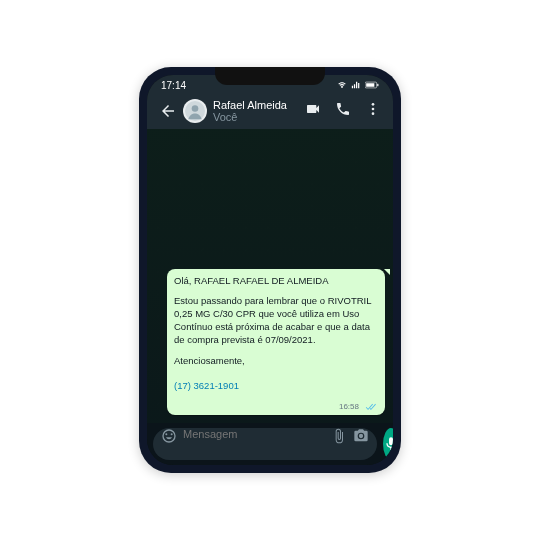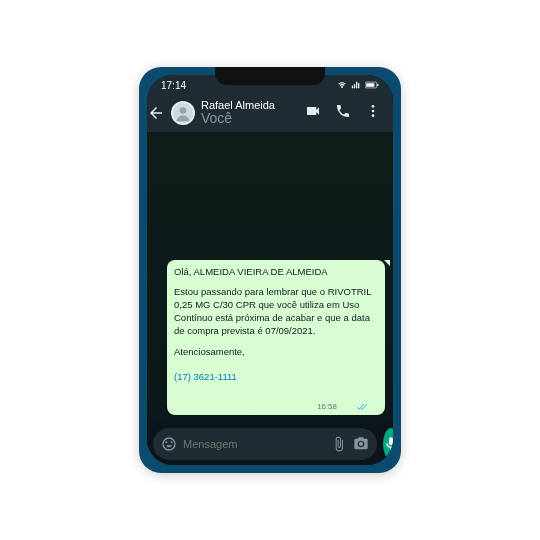--- a/index.html
+++ b/index.html
@@ -4,22 +4,22 @@
 <style>
   * { box-sizing: border-box; margin: 0; padding: 0; }
   body {
     width: 540px; height: 540px;
     background: #fff;
     display: flex; align-items: center; justify-content: center;
     font-family: -apple-system, Helvetica, Arial, sans-serif;
   }
   .phone {
     width: 262px; height: 406px;
-    background: #0c4a6e;
-    border-radius: 22px;
+    background: #0f172a;
+    border-radius: 32px;
     padding: 8px;
     position: relative;
     box-shadow: 0 2px 12px rgba(0,0,0,.2);
   }
   .screen {
     width: 100%; height: 100%;
     border-radius: 26px;
     overflow: hidden;
     background: #0e1513;
     display: flex; flex-direction: column;
@@ -33,32 +33,32 @@
   .status-bar {
     height: 20px; color: #fff; font-size: 10px; font-weight: 500;
     display: flex; align-items: center; padding: 0 14px;
     background: #1f2c34;
   }
   .status-bar .spacer { flex: 1; }
   .status-icons { display: flex; gap: 4px; align-items: center; }
   .header {
     background: #1f2c34; color: #fff;
     display: flex; align-items: center; gap: 6px;
-    padding: 4px 8px 6px 0;
+    padding: 4px 8px 6px 12px;
   }
   .back-icon { width: 18px; height: 18px; display:flex;align-items:center;justify-content:center; }
   .avatar {
     width: 24px; height: 24px; border-radius: 50%;
     background: #e9edef; display:flex;align-items:center;justify-content:center;
     overflow:hidden;
   }
   .avatar svg { width: 20px; height: 20px; }
   .contact { flex: 1; line-height: 1.1; }
   .contact-name { font-size: 11px; font-weight: 500; }
-  .contact-sub { font-size: 14px; color: #8696a0; }
+  .contact-sub { font-size: 11px; color: #8696a0; }
   .hdr-icons { display:flex; gap:14px; align-items:center; padding-right:4px; }
   .hdr-icons svg { width:16px; height:16px; fill:#e9edef; }
   .chat-bg {
     flex: 1; position: relative;
     background-color: #0b141a;
     background-image: radial-gradient(rgba(255,255,255,.018) 1px, transparent 1px),
                       radial-gradient(rgba(255,255,255,.018) 1px, transparent 1px);
     background-size: 22px 22px, 30px 30px;
     background-position: 0 0, 11px 15px;
     overflow: hidden;
@@ -73,34 +73,34 @@
     background: #d9fdd3; color: #111b21;
     border-radius: 8px; padding: 6px 7px 14px 7px;
     font-size: 9.5px; line-height: 1.35;
     box-shadow: 0 1px 1px rgba(0,0,0,.3);
   }
   .msg::after {
     content:""; position:absolute; right:-5px; top:0;
     border: 6px solid transparent; border-top-color:#d9fdd3; border-right:0;
   }
   .msg p { margin-bottom: 8px; }
-  .msg p:last-of-type { margin-bottom: 17px; }
+  .msg p:last-of-type { margin-bottom: 8px; }
   .msg .phone-link { color: #027eb5; }
   .msg-meta {
-    position:absolute; right:18px; bottom:2px;
-    font-size: 8px; color:#667781; display:flex; gap:18px; align-items:center;
+    position:absolute; right:9px; bottom:2px;
+    font-size: 8px; color:#667781; display:flex; gap:5px; align-items:center;
   }
   .msg-meta svg { width:12px; height:9px; }
   .input-bar {
     display:flex; align-items:center; gap:6px;
     padding: 5px 6px; background:#0b141a;
   }
   .input-field {
     flex:1; background:#1f2c34; border-radius:18px;
-    height: 32px; display:flex; align-items:center; gap:6px;
+    height: 32px; display:flex; align-items:flex-start; gap:6px;
     padding: 0 8px;
   }
   .input-field input {
     flex:1; background:transparent; border:none; outline:none;
     color:#d1d7db; font-size:11px;
   }
   .input-field svg { width:16px; height:16px; fill:#8696a0; }
   .mic-btn {
     width:32px; height:32px; border-radius:50%;
     background:#00a884; display:flex; align-items:center; justify-content:center;
@@ -159,26 +159,26 @@
         <span><svg viewBox="0 0 24 24">
               <circle cx="12" cy="5" r="2"></circle>
               <circle cx="12" cy="12" r="2"></circle>
               <circle cx="12" cy="19" r="2"></circle>
             </svg></span>
       </div>
     </div>
 
     <div class="chat-bg">
       <div class="msg">
-        <p>Olá, ALMEIDA VIEIRA DE ALMEIDA</p>
+        <p>Olá, RAFAEL RAFAEL DE ALMEIDA</p>
         <p>Estou passando para lembrar que o RIVOTRIL 0,25 MG C/30 CPR que você utiliza em Uso Contínuo está próxima de acabar e que a data de compra prevista é 07/09/2021.</p>
         <p>
           <span>Atenciosamente,</span><br>
           <br>
-          <span class="phone-link">(17) 3621-1111</span>
+          <span class="phone-link">(17) 3621-1901</span>
         </p>
         <div class="msg-meta">
           <span>16:58</span>
           <svg viewBox="0 0 16 11" fill="#53bdeb">
               <path d="M11.1.6L5.4 7 3.3 4.7l-.9.9 3 3.3L12 1.5l-.9-.9zM15 .6L9.3 7l-.8-.9-.9.9 1.7 1.9L15.9 1.5 15 .6z"></path>
             </svg>
         </div>
       </div>
     </div>
 

